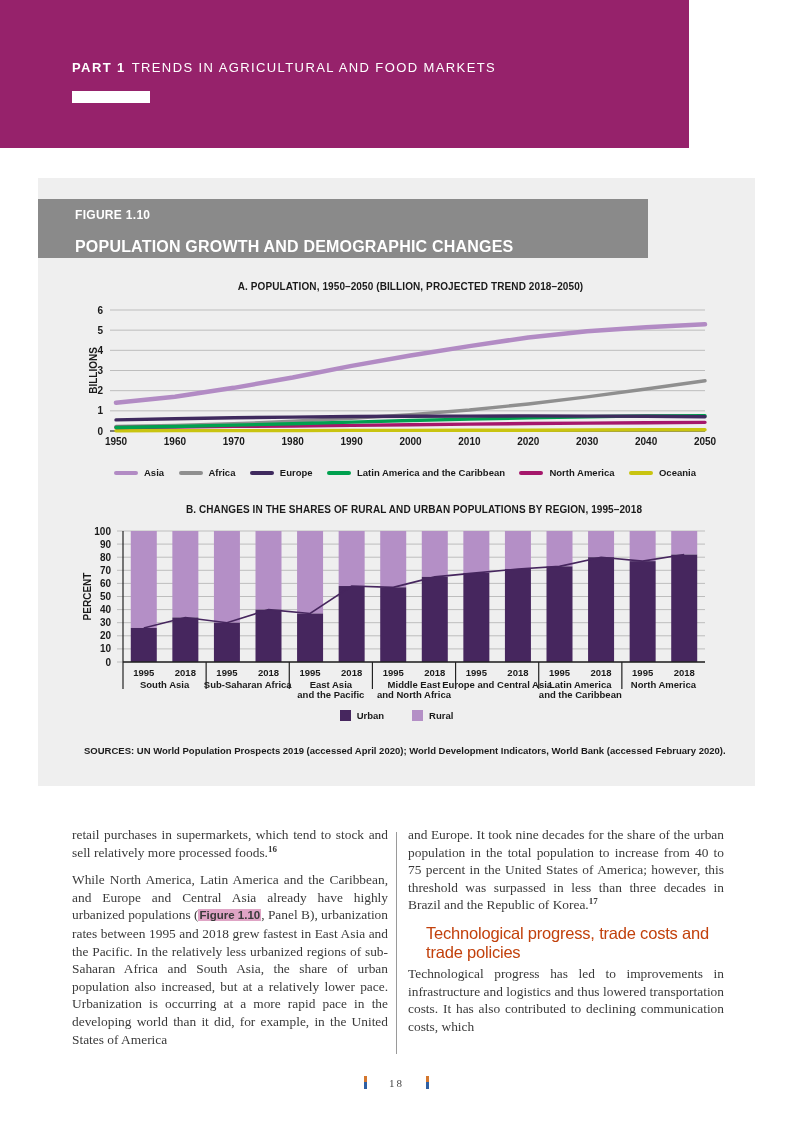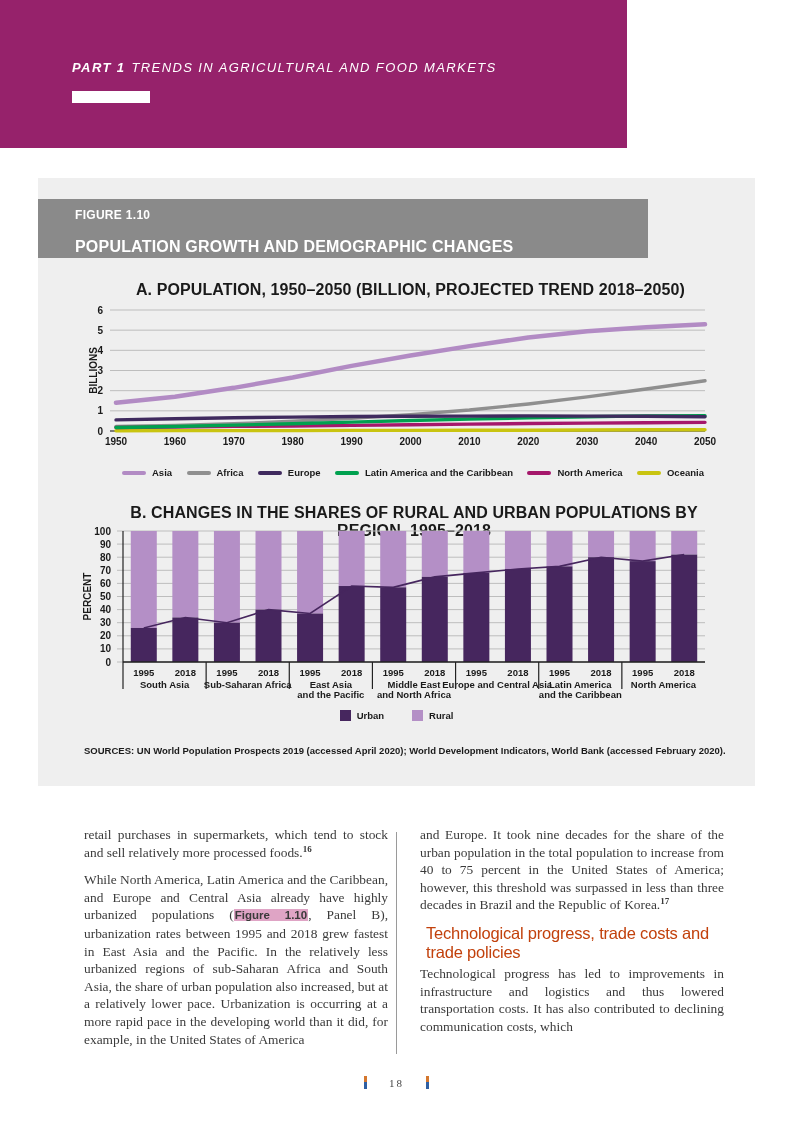--- a/index.html
+++ b/index.html
@@ -1,52 +1,52 @@
 <!DOCTYPE html>
 <html><head>
 <meta charset="utf-8">
 <style>
   html,body{margin:0;padding:0;}
   body{width:793px;height:1122px;position:relative;background:#ffffff;
        font-family:"Liberation Sans",sans-serif;overflow:hidden;}
 
   
-  .top-band{position:absolute;left:0;top:0;width:627px;height:148px;background:#96226B;font-style:italic;}
+  .top-band{position:absolute;left:0;top:0;width:689px;height:148px;background:#96226B;}
   .part-line{position:absolute;left:72px;top:60px;color:#fff;font-size:13px;letter-spacing:1.4px;white-space:nowrap;}
   .part-label{font-weight:700;margin-right:6px;}
   .white-box{position:absolute;left:72px;top:91px;width:78px;height:12px;background:#fff;}
 
   
   .figure-panel{position:absolute;left:38px;top:178px;width:717px;height:608px;background:#EFEFEF;}
   .figure-band{position:absolute;left:0;top:21px;width:610px;height:59px;background:#8A8A8A;color:#fff;
                padding-left:37px;box-sizing:border-box;}
   .figure-label{font-size:12px;font-weight:700;margin-top:9px;letter-spacing:.3px;}
   .figure-title{font-size:16px;font-weight:700;letter-spacing:.2px;margin-top:16px;}
 
-  .chart-title{position:absolute;text-align:center;font-size:16px;font-weight:700;color:#1A1A1A;letter-spacing:.1px;}
+  .chart-title{position:absolute;text-align:center;font-size:10px;font-weight:700;color:#1A1A1A;letter-spacing:.1px;}
   .chart-title-a{left:78px;top:103px;width:589px;}
   .chart-title-b{left:85px;top:326px;width:582px;}
   #chartA{position:absolute;left:0;top:118px;}
   #chartB{position:absolute;left:0;top:340px;}
   svg text{font-family:"Liberation Sans",sans-serif;fill:#1A1A1A;}
 
-  .legend-a{position:absolute;left:84px;top:289px;width:582px;display:flex;justify-content:space-between;}
+  .legend-a{position:absolute;left:76px;top:289px;width:582px;display:flex;justify-content:space-between;}
   .legend-b{position:absolute;left:0;top:532px;width:717px;display:flex;justify-content:center;gap:28px;}
   .legend-item{display:flex;align-items:center;gap:6px;font-size:9.5px;font-weight:700;color:#1A1A1A;}
   .line-swatch{width:24px;height:4px;border-radius:2px;}
   .sq-swatch{width:11px;height:11px;}
 
   .sources{position:absolute;left:34px;top:567px;width:665px;font-size:9.5px;font-weight:700;color:#1A1A1A;margin-left:12px;}
 
   
   .col-left{position:absolute;left:72px;top:826px;width:316px;}
   .col-right{position:absolute;left:408px;top:826px;width:316px;}
   .col-divider{position:absolute;left:396px;top:832px;width:1px;height:222px;background:#9A9A9A;}
   .body-para{font-family:"Liberation Serif","DejaVu Serif",serif;font-size:13.4px;line-height:17.6px;
-             color:#3A3A3A;text-align:justify;margin:0 0 10px 12px;}
+             color:#3A3A3A;text-align:justify;margin:0 0 10px 0;}
   .fn{font-weight:700;font-size:9px;vertical-align:super;line-height:0;}
   .hl{background:#DFA4C5;font-family:"Liberation Sans",sans-serif;font-size:11.5px;font-weight:600;padding:0 1px;}
   .col-heading{font-family:"Liberation Sans",sans-serif;font-size:16.5px;font-weight:400;color:#c2410c;
                line-height:1.13;margin:5px 0 4px 18px;letter-spacing:-.2px;}
 
   
   .footer{position:absolute;left:0;top:1076px;width:793px;display:flex;justify-content:center;align-items:center;gap:22px;}
   .pg-bar{width:3px;height:13px;background:linear-gradient(#D4772E 0 45%,#2E5FA3 45% 100%);}
   .pg-num{font-family:"Liberation Serif",serif;font-size:11px;color:#444;letter-spacing:2px;}
 </style>

